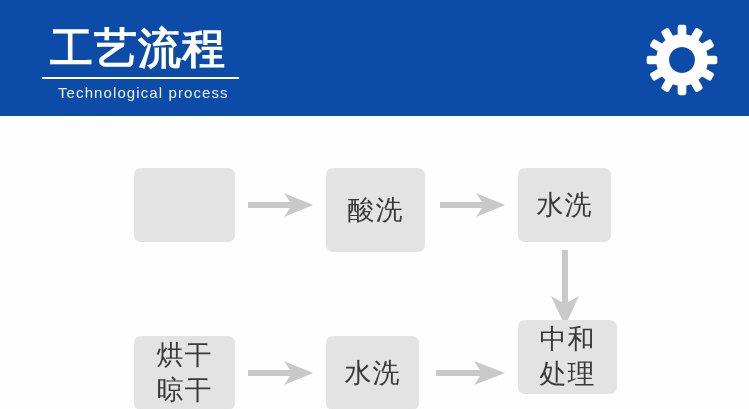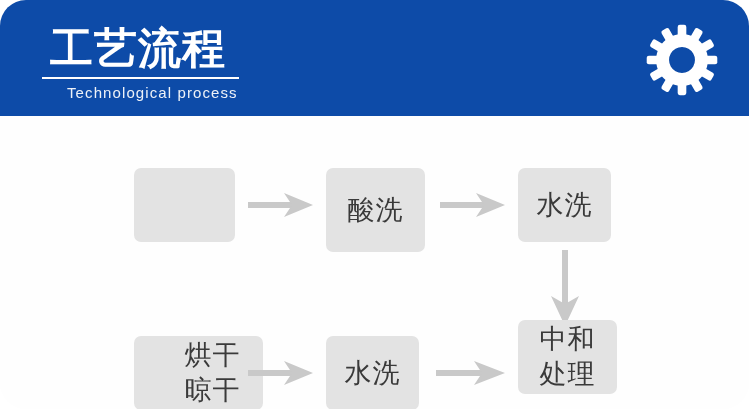--- a/index.html
+++ b/index.html
@@ -7,21 +7,20 @@
     padding: 0;
     background: #ffffff;
   }
   #page {
     position: relative;
     width: 749px;
     height: 409px;
     overflow: hidden;
     background: #fdfdfd;
     font-family: "Liberation Sans", "DejaVu Sans", sans-serif;
-    border-radius: 26px;
   }
 
   
   #header-banner {
     position: absolute;
     left: 0;
     top: 0;
     width: 749px;
     height: 116px;
     background: #0d4ba8;
@@ -47,21 +46,20 @@
   }
   #header-subtitle {
     position: absolute;
     left: 58px;
     top: 82px;
     font-size: 15px;
     line-height: 22px;
     color: #eef2f8;
     letter-spacing: 1.1px;
     white-space: nowrap;
-    margin-left: 9px;
   }
   #gear-icon {
     position: absolute;
     left: 646px;
     top: 24px;
     width: 72px;
     height: 72px;
   }
 
   
@@ -105,21 +103,21 @@
   #box-r1c1 { left: 134px; top: 52px;  width: 101px; height: 74px; }
   #box-r1c2 { left: 326px; top: 52px;  width: 99px;  height: 84px; }
   #box-r1c3 { left: 518px; top: 52px;  width: 93px;  height: 74px; }
   #arrow-r1-a { left: 248px; top: 74px; width: 65px; }
   #arrow-r1-b { left: 440px; top: 74px; width: 65px; }
 
   
   #arrow-down { left: 548px; top: 134px; height: 76px; }
 
   
-  #box-r2c1 { left: 134px; top: 220px; width: 101px; height: 74px; padding-left: 28px; }
+  #box-r2c1 { left: 134px; top: 220px; width: 101px; height: 74px; }
   #box-r2c2 { left: 326px; top: 220px; width: 93px;  height: 74px; }
   #box-r2c3 { left: 518px; top: 204px; width: 99px;  height: 74px; }
   #arrow-r2-a { left: 248px; top: 242px; width: 65px; }
   #arrow-r2-b { left: 436px; top: 242px; width: 69px; }
 </style>
 </head>
 <body>
 
 <div id="page">
 

